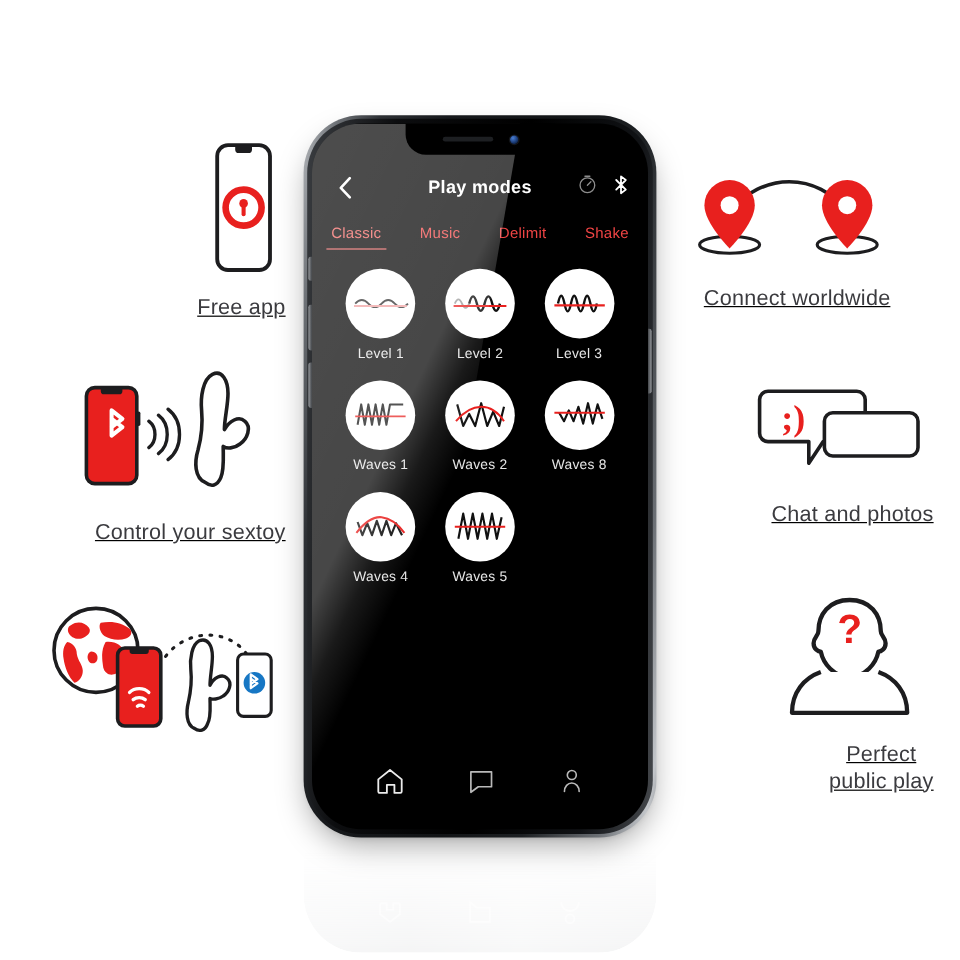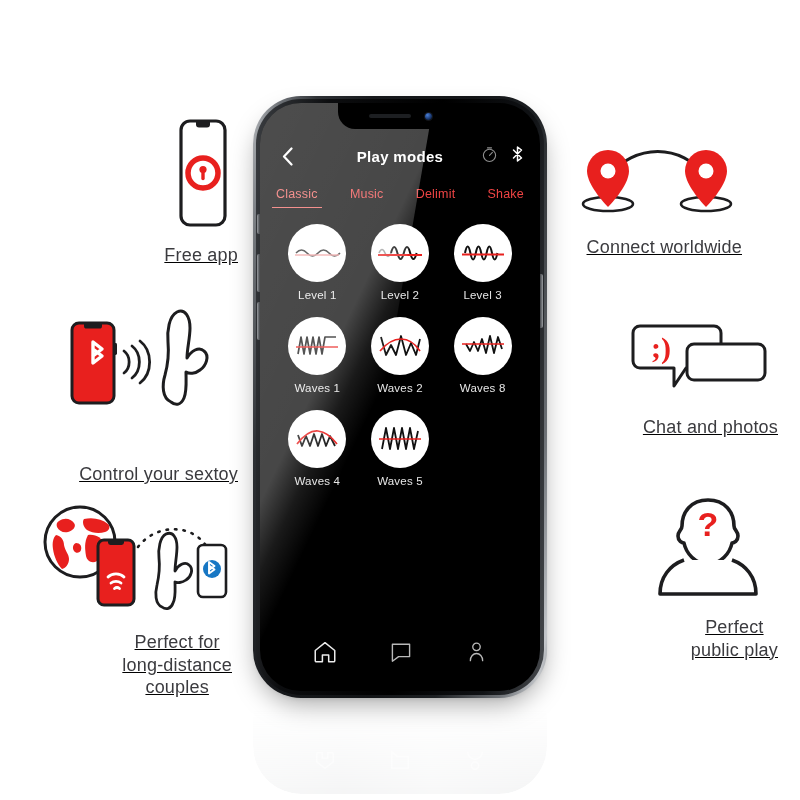--- a/index.html
+++ b/index.html
@@ -26,21 +26,21 @@
   .feature .cap {
     margin-top: 12px;
     font-size: 18px;
     color: #3b3b3f;
     line-height: 1.25;
     letter-spacing: .2px;
     font-weight: 400;
   }
 
   .f-freeapp   { left: 28px;  top: 118px; }
-  .f-control   { left: 28px;  top: 305px; gap: 32px; }
+  .f-control   { left: 28px;  top: 305px; }
   .f-longdist  { left: 22px;  top: 495px; }
   .f-connect   { left: 532px; top: 140px; }
   .f-chat      { left: 568px; top: 320px; }
   .f-discreet  { left: 568px; top: 490px; }
 
   
   #phone-wrap { position: absolute; left: 243px; top: 86px; width: 314px; height: 620px; }
 
   .phone-shadow{
     position:absolute; left:14px; top:18px; width:286px; height:590px;
@@ -236,25 +236,20 @@
 
         <path d="M130 112 c-7 -3 -7 -14 -5 -22 c2 -9 3 -18 2 -27 c-1 -9 1 -21 7 -24
                  c7 -3 11 4 11 13 c0 8 -2 17 -2 24
                  c3 -6 10 -10 14 -6 c5 4 2 12 -3 15 c-4 3 -9 3 -11 2
                  c0 7 1 16 -2 21 c-2 6 -7 7 -11 4 z" fill="#fff" stroke="#1d1d1f" stroke-width="2.8" stroke-linejoin="round"></path>
 
         <rect x="166" y="50" width="28" height="52" rx="5" ry="5" fill="#fff" stroke="#1d1d1f" stroke-width="2.6"></rect>
         <circle cx="180" cy="74" r="9" fill="#1777c4"></circle>
         <path d="M177 70.5 l5.5 4 -5.5 4 v-11.5 l5.5 4 -5.5 4" fill="none" stroke="#fff" stroke-width="1.9" stroke-linecap="round" stroke-linejoin="round"></path>
       </svg>
-    </div>
-    <div class="cap">
-      <div>Perfect for</div>
-      <div>long-distance</div>
-      <div>couples</div>
     </div>
   </div>
 
   <div class="feature f-connect">
     <div class="art">
       <svg width="170" height="80" viewBox="0 0 170 80">
         <path d="M36 37 C62 3 110 3 134 37" fill="none" stroke="#1d1d1f" stroke-width="3" stroke-linecap="round"></path>
         <ellipse cx="36" cy="64" rx="25" ry="7" fill="none" stroke="#1d1d1f" stroke-width="2.6"></ellipse>
         <ellipse cx="134" cy="64" rx="25" ry="7" fill="none" stroke="#1d1d1f" stroke-width="2.6"></ellipse>
         <path d="M36 10 a21 21 0 0 1 21 21 c0 15 -21 36 -21 36 s-21 -21 -21 -36 a21 21 0 0 1 21 -21z" fill="#e8201e"></path>

